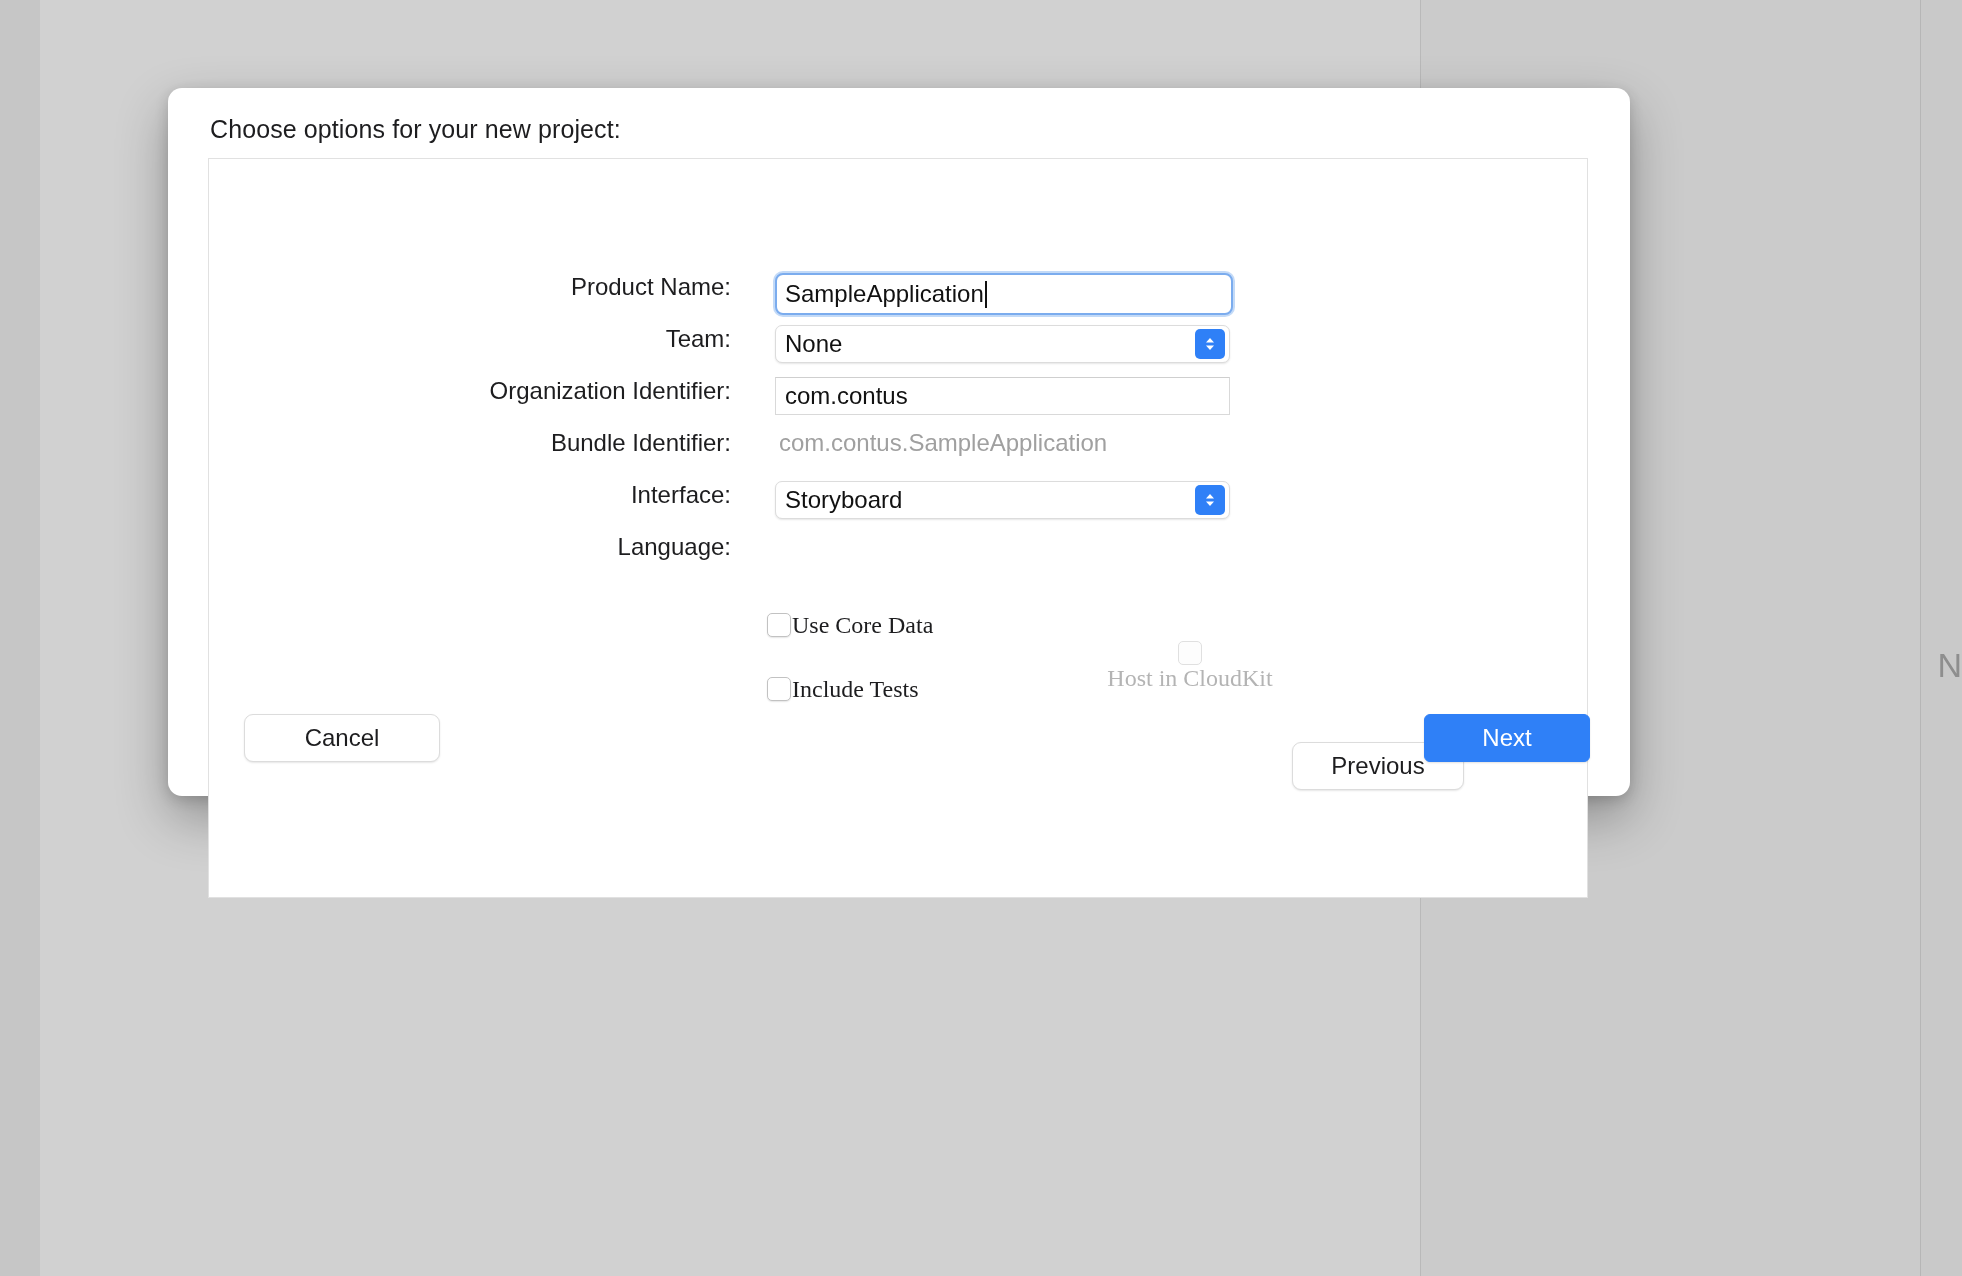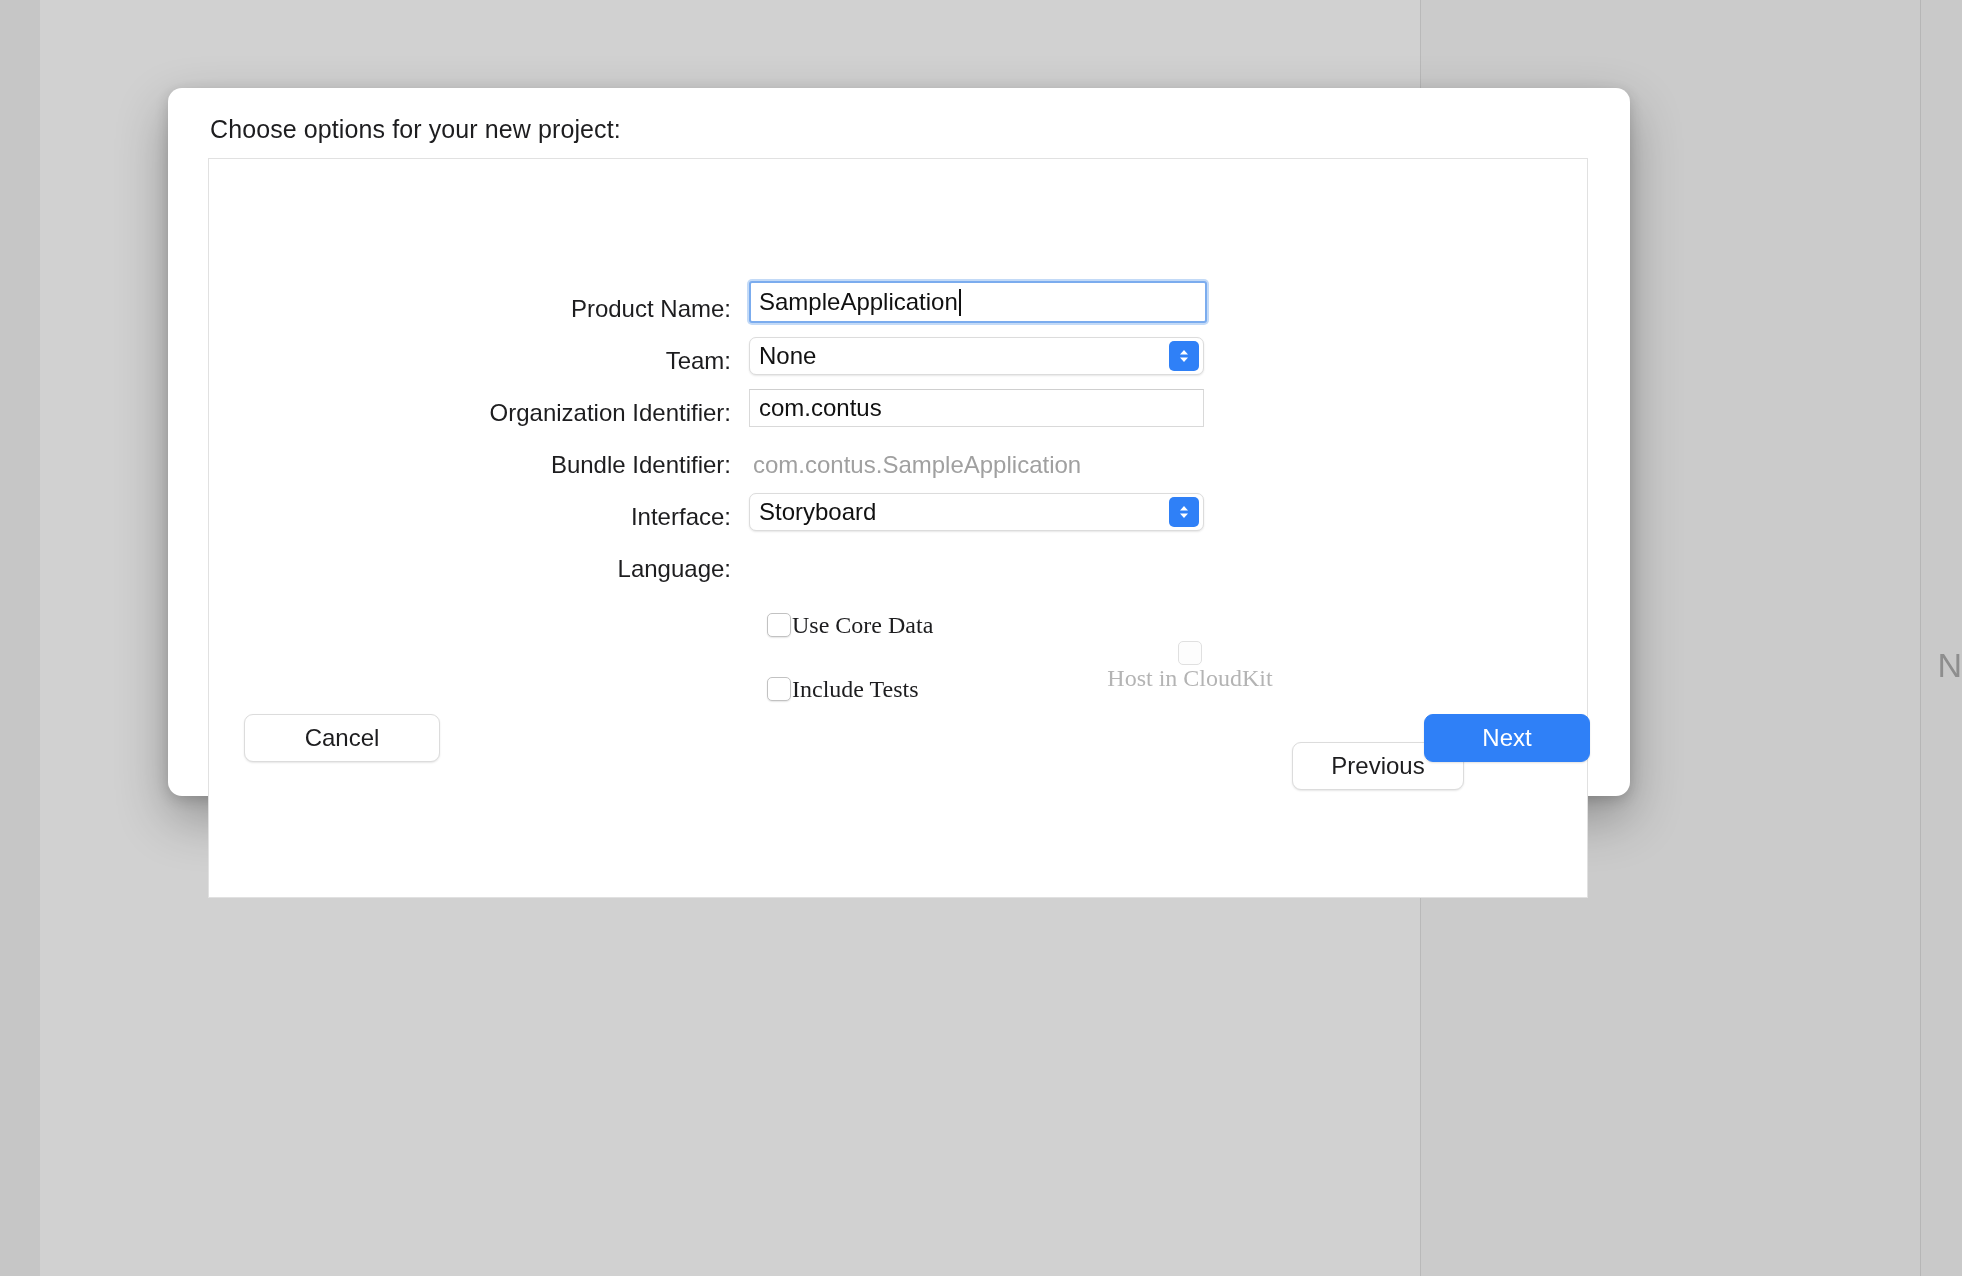--- a/index.html
+++ b/index.html
@@ -85,40 +85,41 @@
   
   #form {
     position: absolute;
     left: 0;
     top: 114px;
     width: 100%;
   }
   .form-row {
     position: relative;
     display: flex;
-    align-items: flex-end;
+    align-items: flex-start;
     height: 50px;
     margin-bottom: 2px;
+    gap: 26px;
   }
   .form-label {
     width: 540px;
     text-align: right;
     padding-right: 18px;
     font-size: 24px;
     color: #1d1d1f;
     white-space: nowrap;
   }
   .field-zone { position: relative; }
 
   
   .textfield-focused {
     width: 458px;
     height: 42px;
     border: 2px solid #7bacee;
-    border-radius: 3px;
+    border-radius: 8px;
     background: #fff;
     box-shadow: 0 0 0 2px rgba(123,172,238,0.45);
     display: flex;
     align-items: center;
     padding: 0 8px;
     position: relative;
   }
   .textfield-focused .value {
     font-size: 24px;
     color: #111;
@@ -257,21 +258,21 @@
     box-shadow: 0 1px 2px rgba(0,0,0,0.10);
   }
   .btn-primary {
     background: #2f80f7;
     border: 1px solid #2f80f7;
     color: #ffffff;
     box-shadow: 0 1px 2px rgba(0,0,0,0.12);
   }
   #btn-cancel   { left: 40px;  top: 36px; width: 196px; margin-left: 36px; }
   #btn-previous { right: 166px; top: 36px; width: 172px; margin-top: 28px; }
-  #btn-next     { right: 40px;  top: 36px; width: 166px; }
+  #btn-next     { right: 40px;  top: 36px; width: 166px; border-radius: 6px; }
 </style>
 </head>
 <body>
 
 <div id="backdrop">
   <div id="backdrop-strip-left"></div>
   <div id="backdrop-right-panel"></div>
   <div id="backdrop-strip-right"></div>
   <div id="clipped-glyph">N</div>
 </div>

